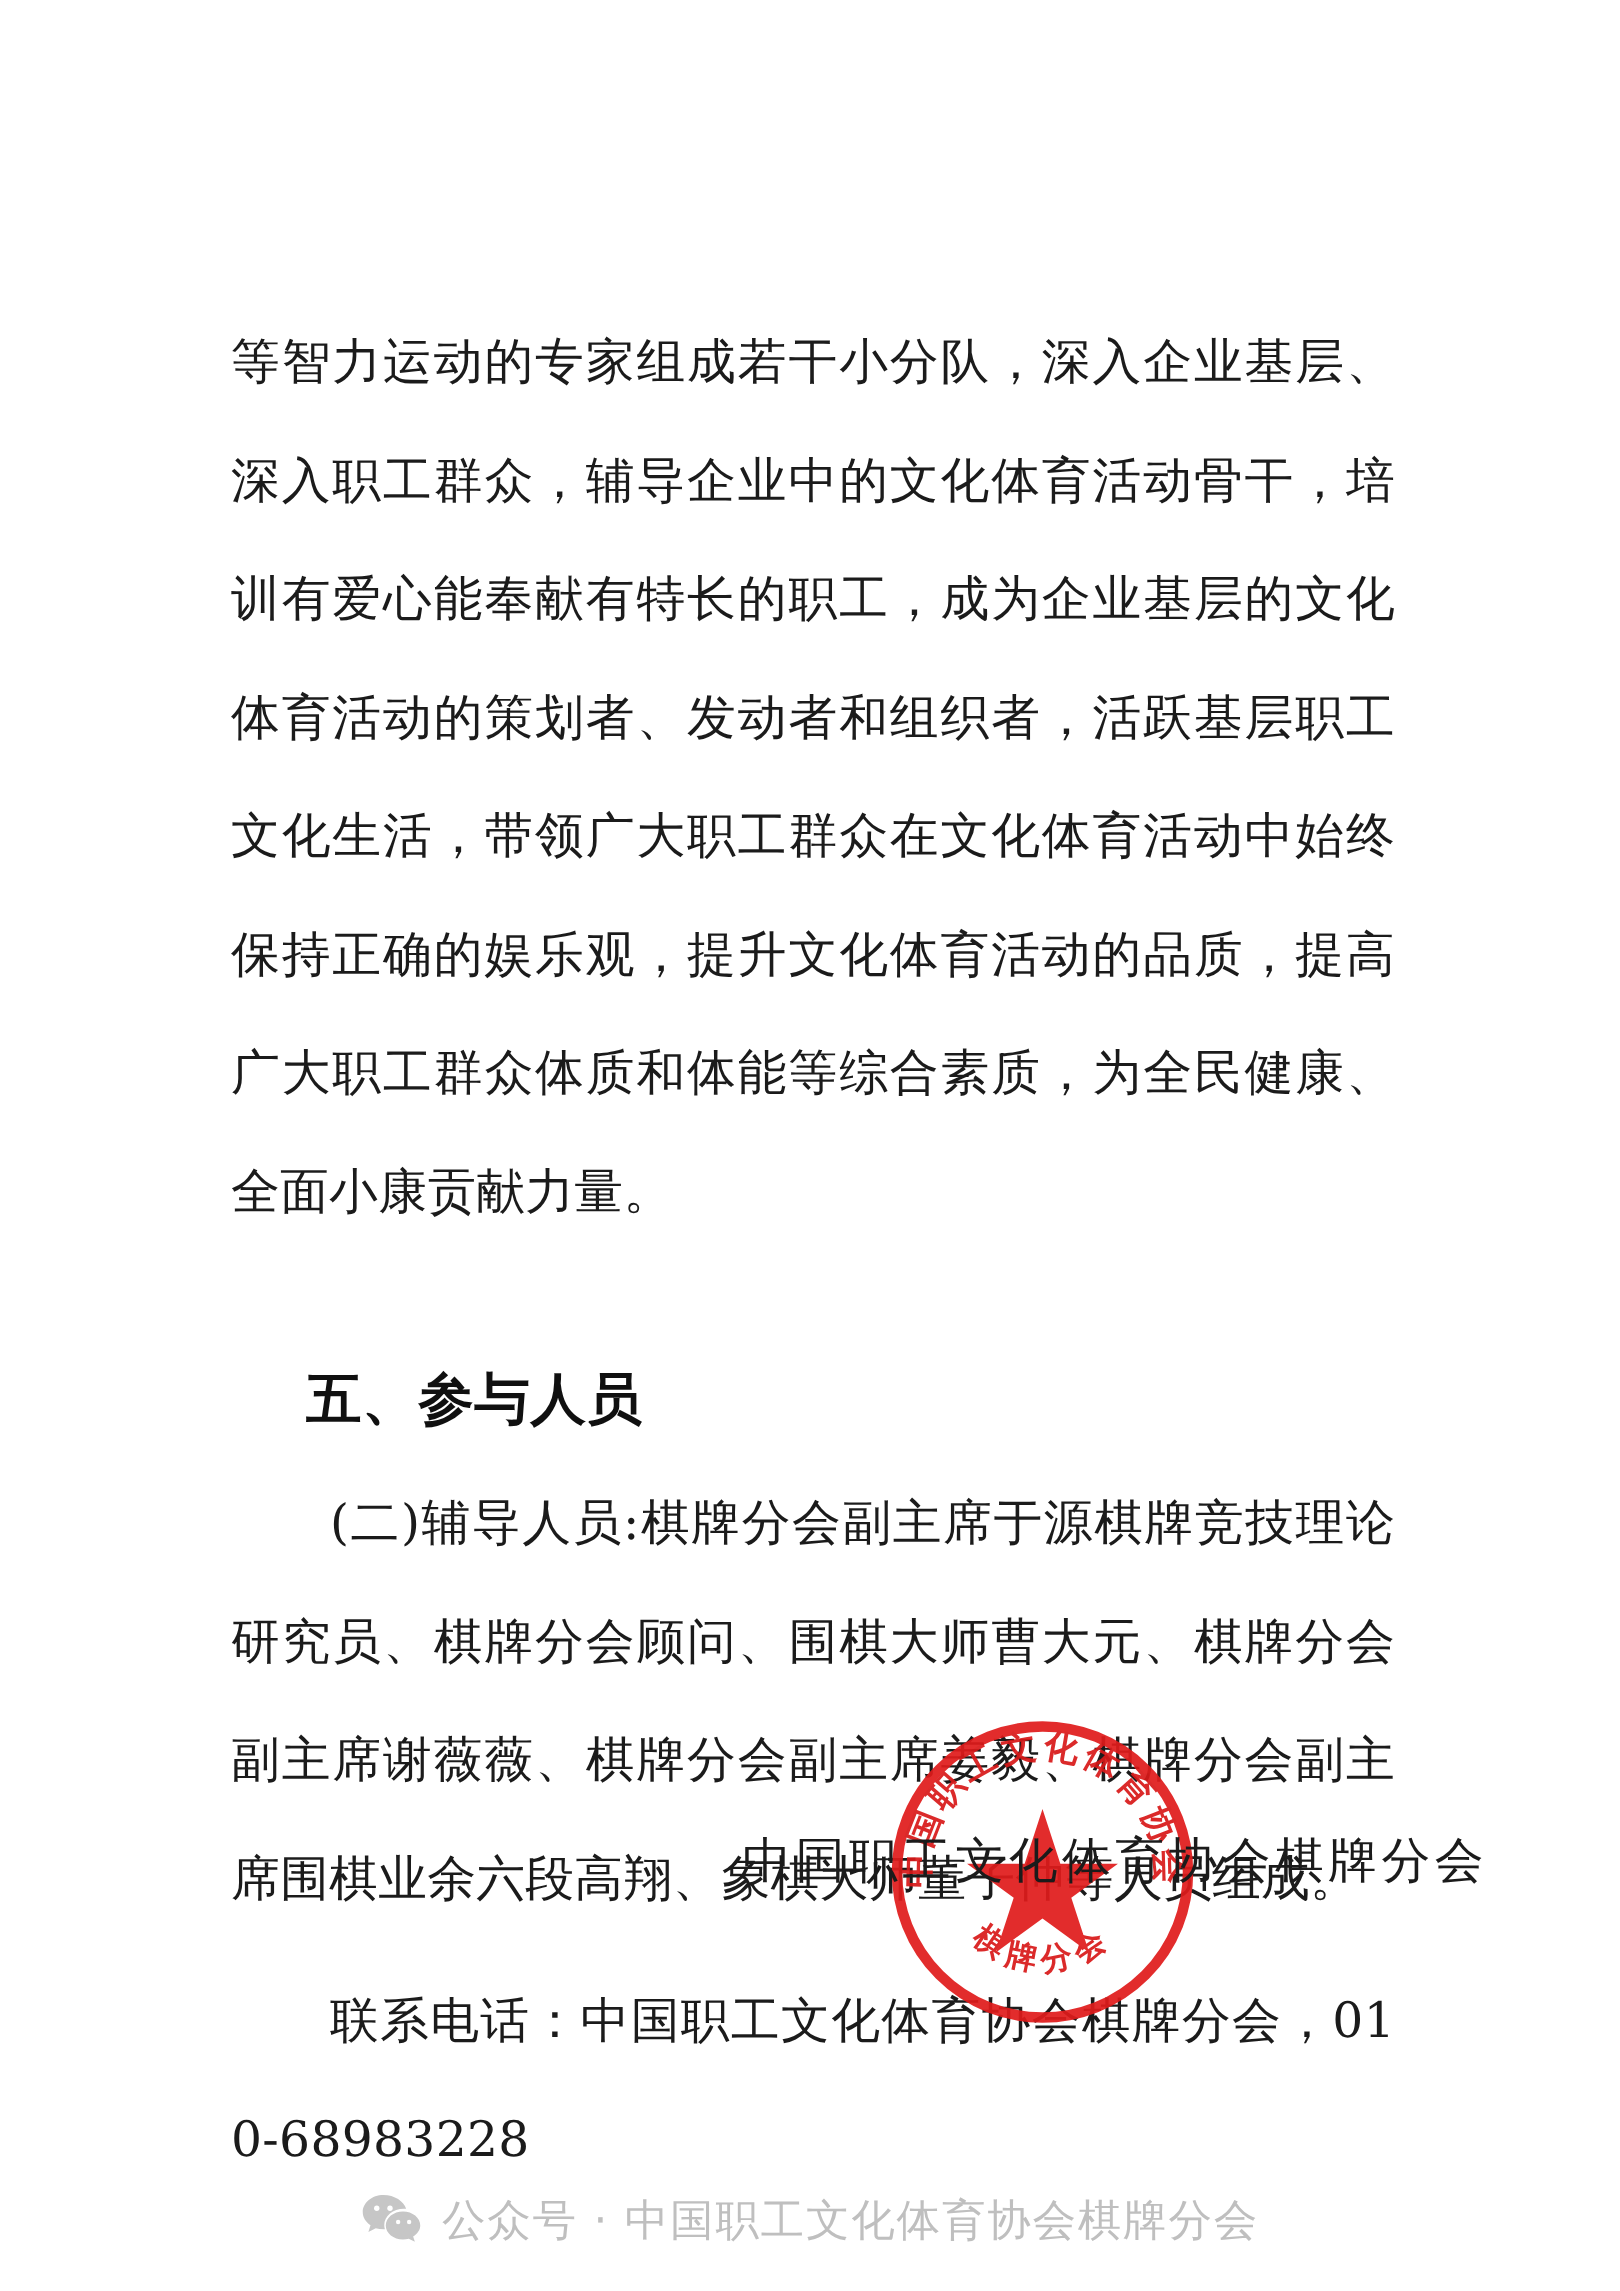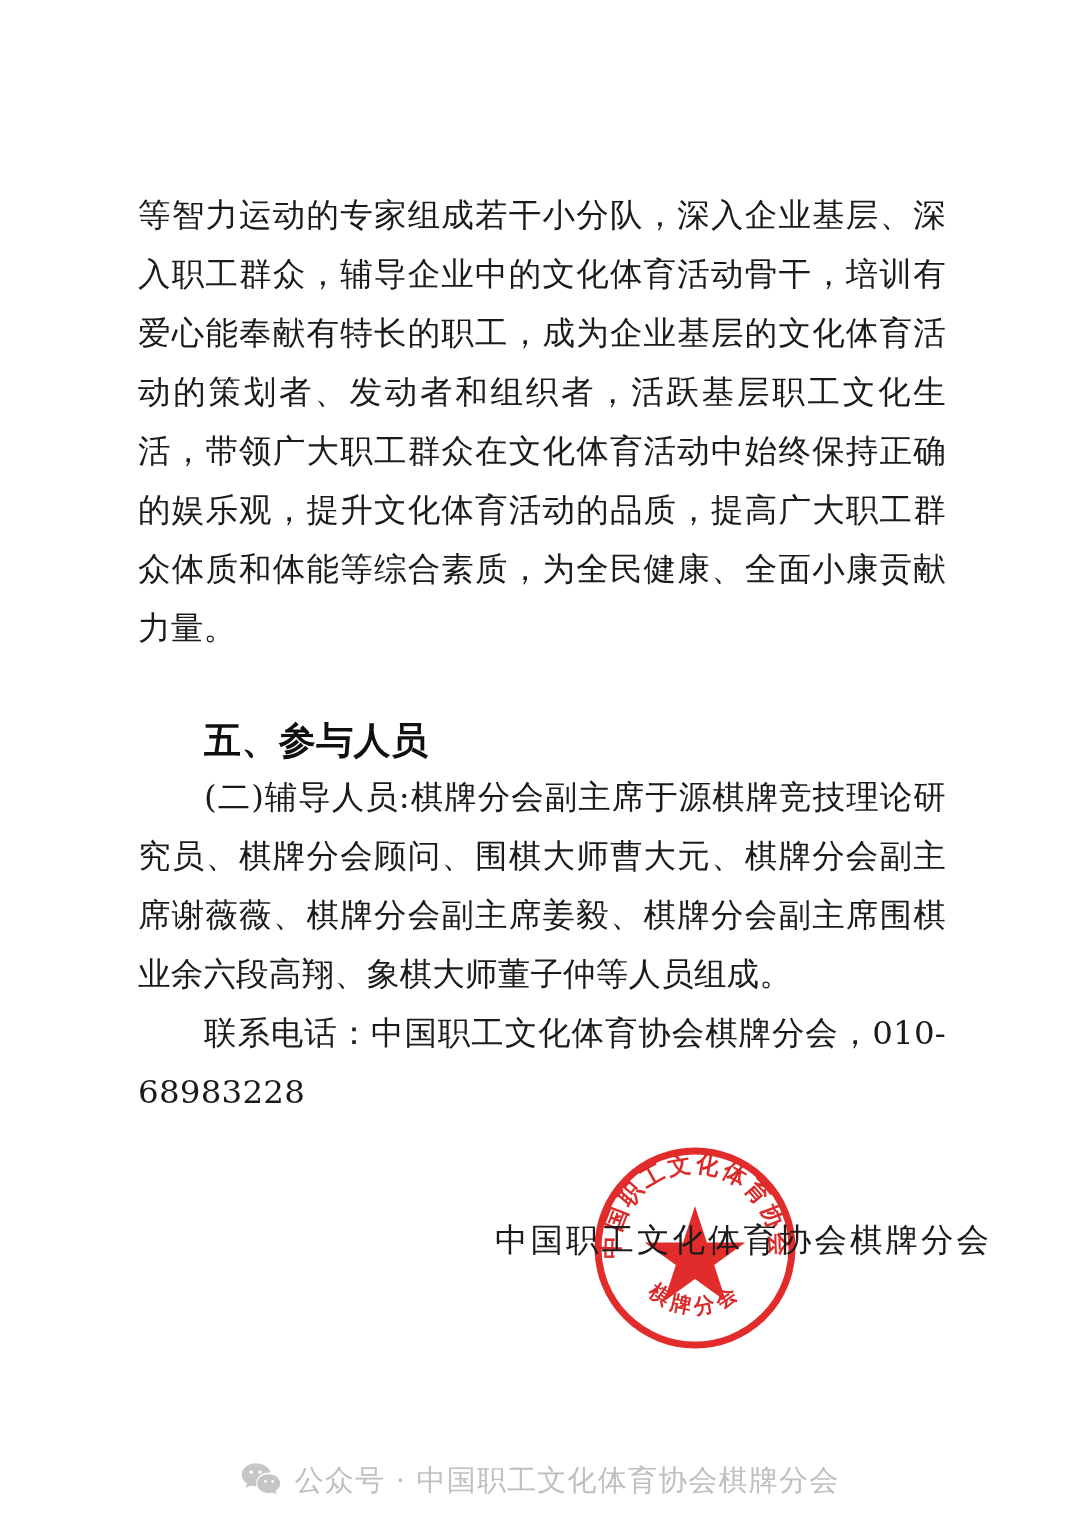--- a/index.html
+++ b/index.html
@@ -25,26 +25,26 @@
 
   .doc-body {
     position: absolute;
     left: 138px;
     top: 186px;
     width: 808px;
   }
 
   .para {
     font-size: 32.5px;
-    line-height: 59px;
+    line-height: 79px;
     letter-spacing: 0.2px;
     text-align: justify;
     text-align-last: left;
     text-justify: inter-character;
-    margin: 0;
+    margin: 16px;
     word-break: break-all;
     color: #1b1b1b;
   }
 
   .para.indent {
     text-indent: 66px;
   }
 
   .heading {
     font-size: 37px;

